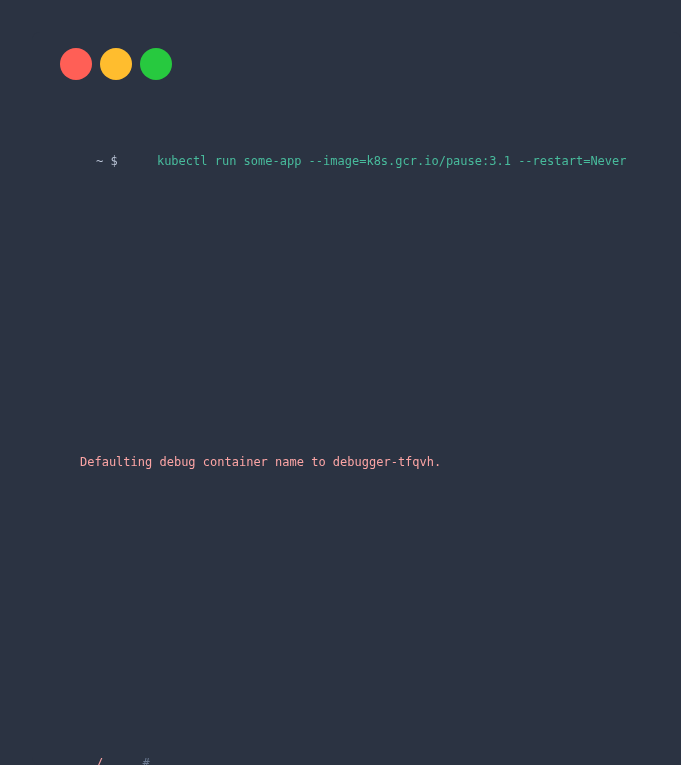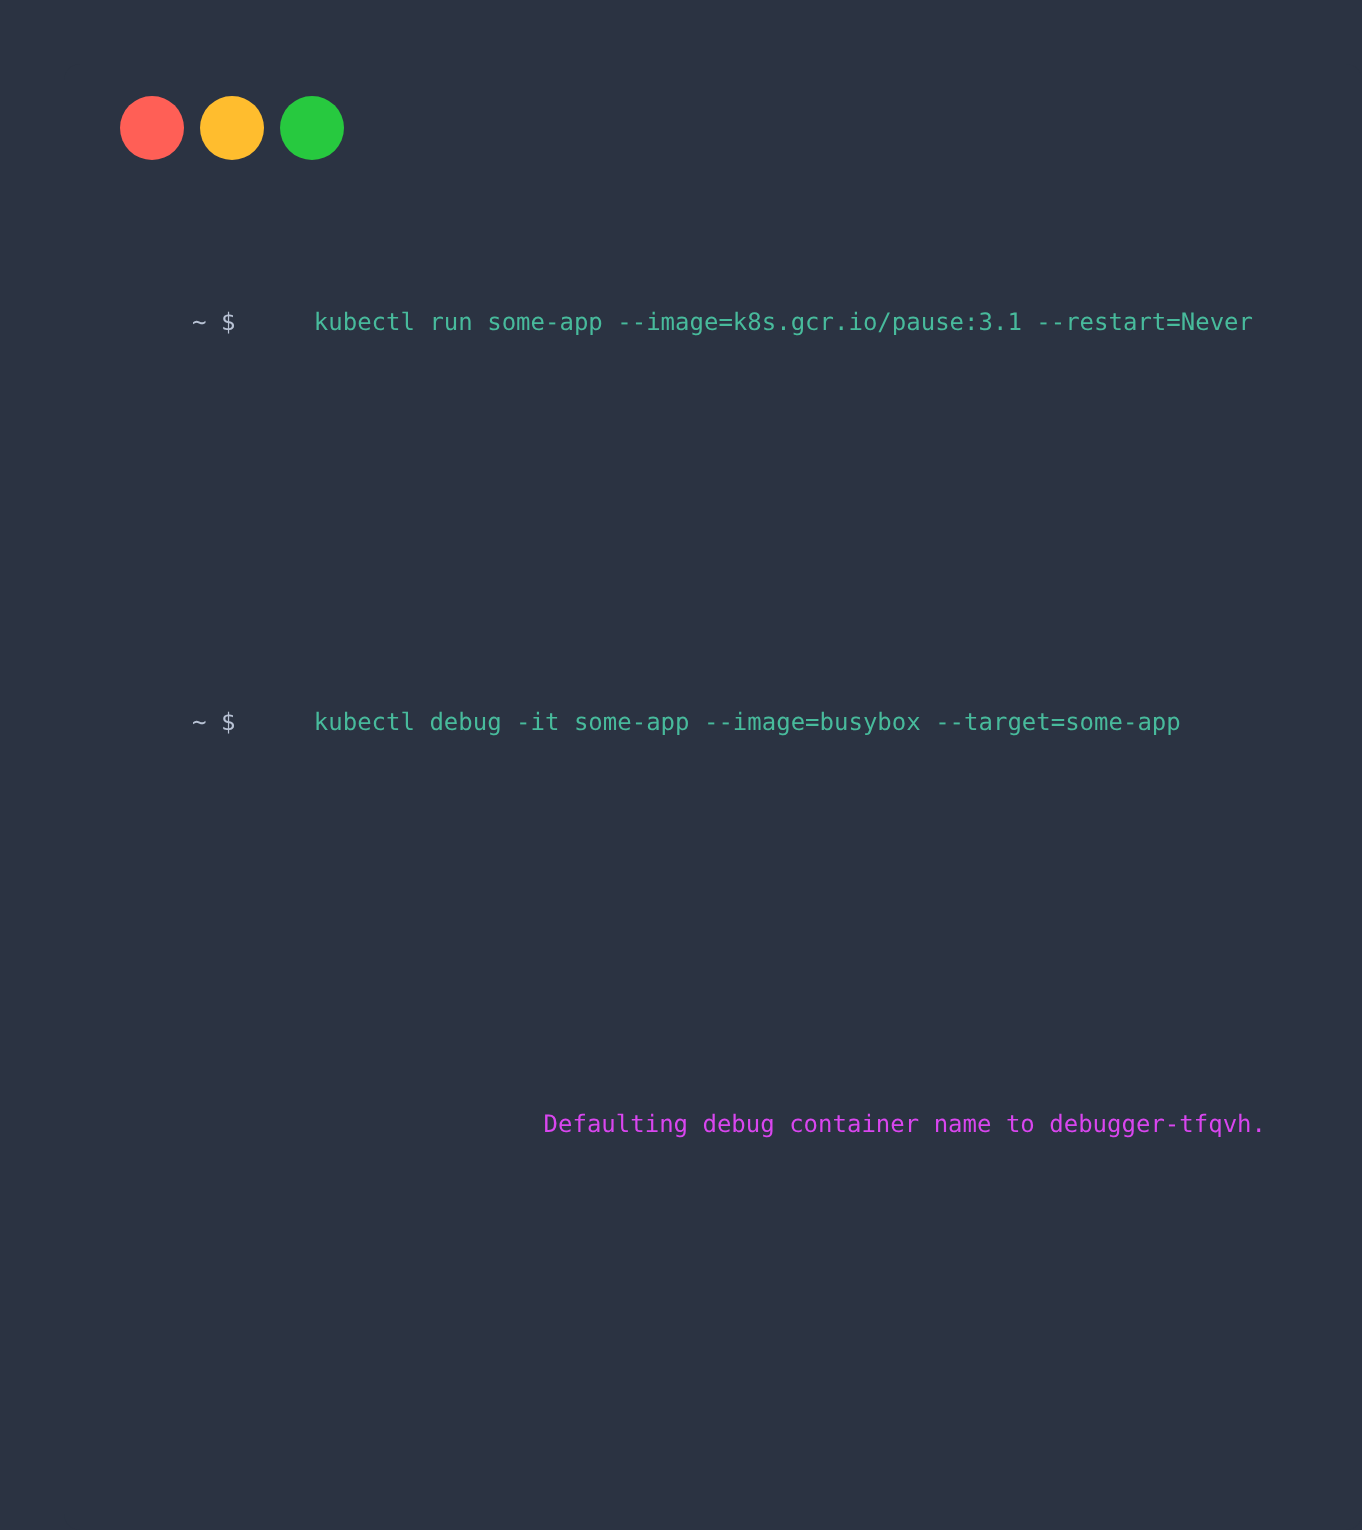--- a/index.html
+++ b/index.html
@@ -38,37 +38,36 @@
     .dot-red { background: #ff5f56; }
     .dot-yellow { background: #ffbd2e; }
     .dot-green { background: #27c93f; }
     .terminal {
       padding: 8px 16px;
       white-space: pre;
       overflow: hidden;
     }
     .prompt { color: #b8c2d4; }
     .cmd { color: #48bb9c; }
-    .neutral { color: #d946ef; text-align: right; }
+    .neutral { color: #fca5a5; }
     .comment { color: #6b7a91; font-style: italic; }
     .row { display: block; }
   </style>
 </head>
 <body>
 
 <div class="window">
   <div class="titlebar">
     <div class="dot dot-red"></div>
     <div class="dot dot-yellow"></div>
     <div class="dot dot-green"></div>
   </div>
   <div class="terminal">
     <div class="row"><span class="prompt">~ $ </span><span class="cmd">kubectl run some-app --image=k8s.gcr.io/pause:3.1 --restart=Never</span></div>
     <div class="row">&nbsp;</div>
-    <div class="row"><span class="prompt">~ $ </span><span class="cmd">kubectl debug -it some-app --image=busybox --target=some-app</span></div>
     <div class="row">&nbsp;</div>
     <div class="row neutral">Defaulting debug container name to debugger-tfqvh.</div>
     <div class="row">&nbsp;</div>
     <div class="row">&nbsp;</div>
     <div class="row"><span class="neutral">/ </span><span class="comment">#</span></div>
     <div class="row">&nbsp;</div>
     
     
     
     

